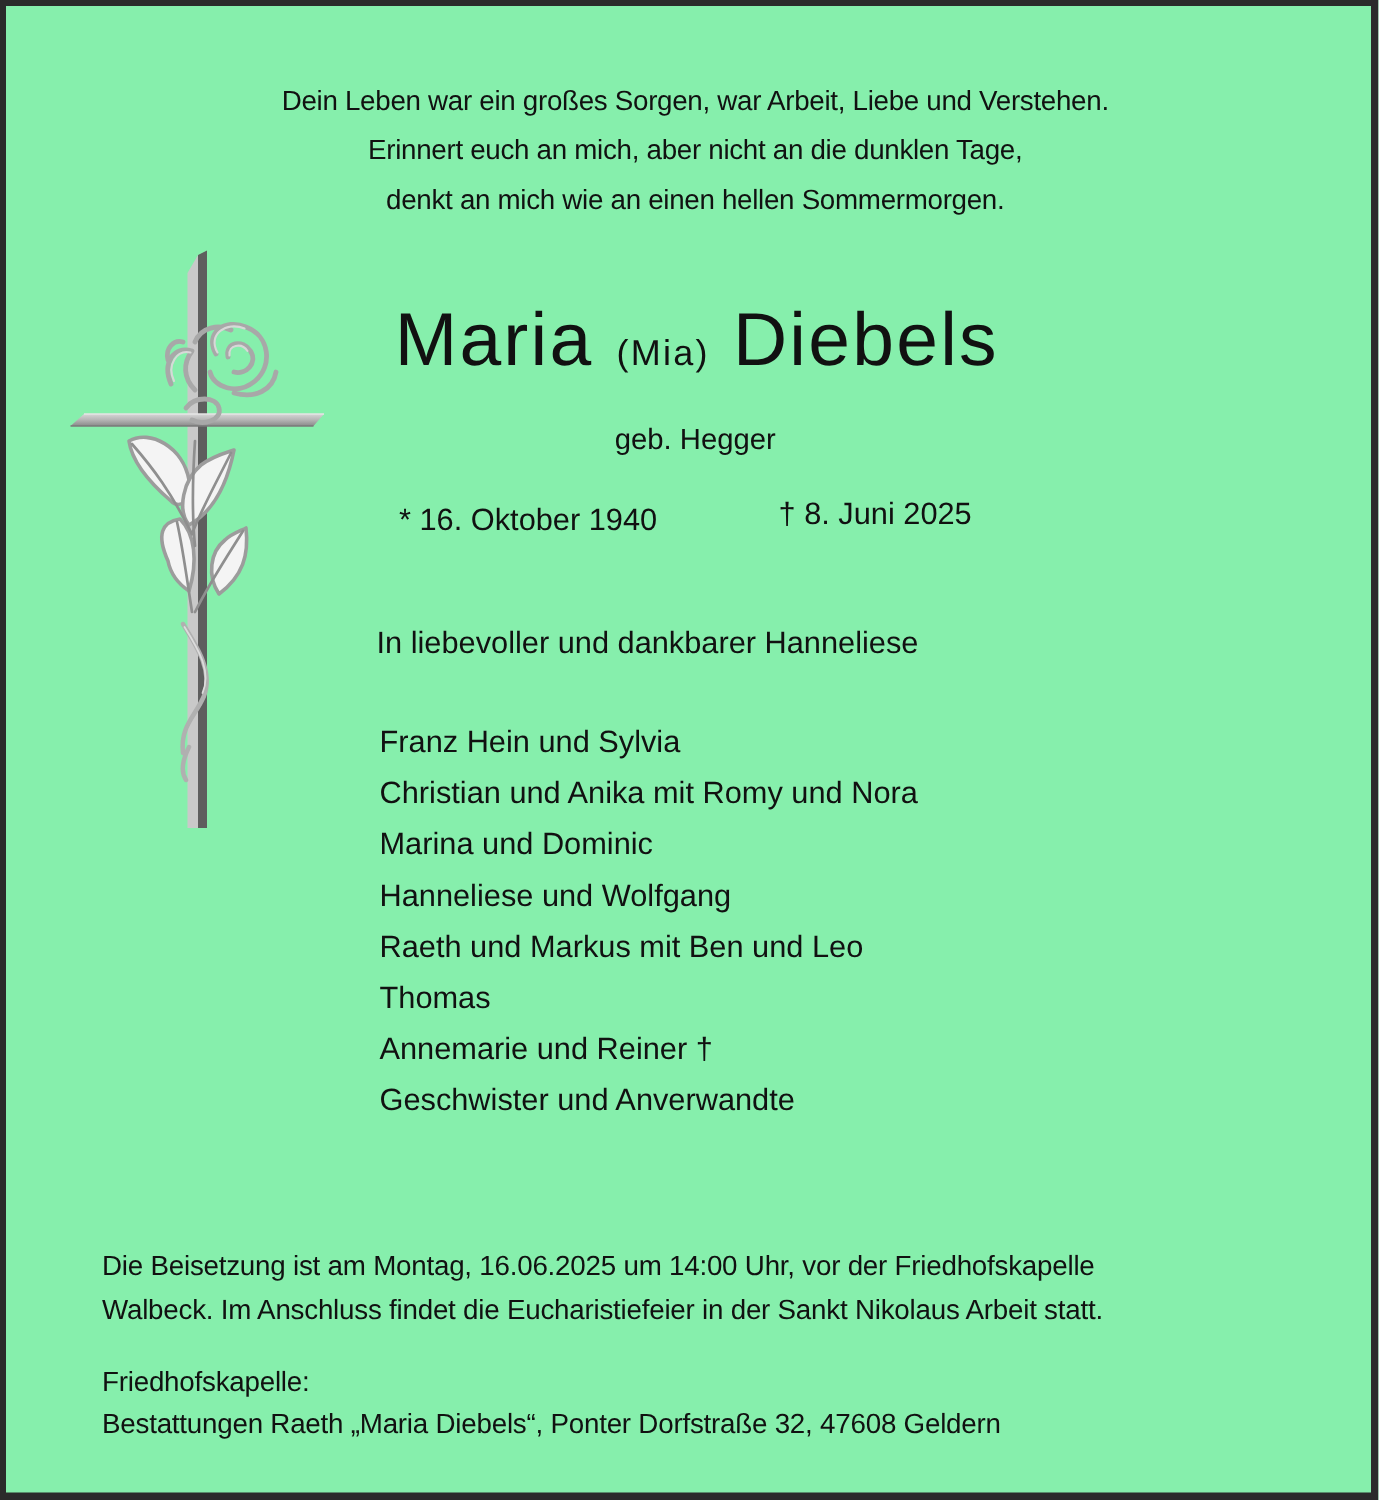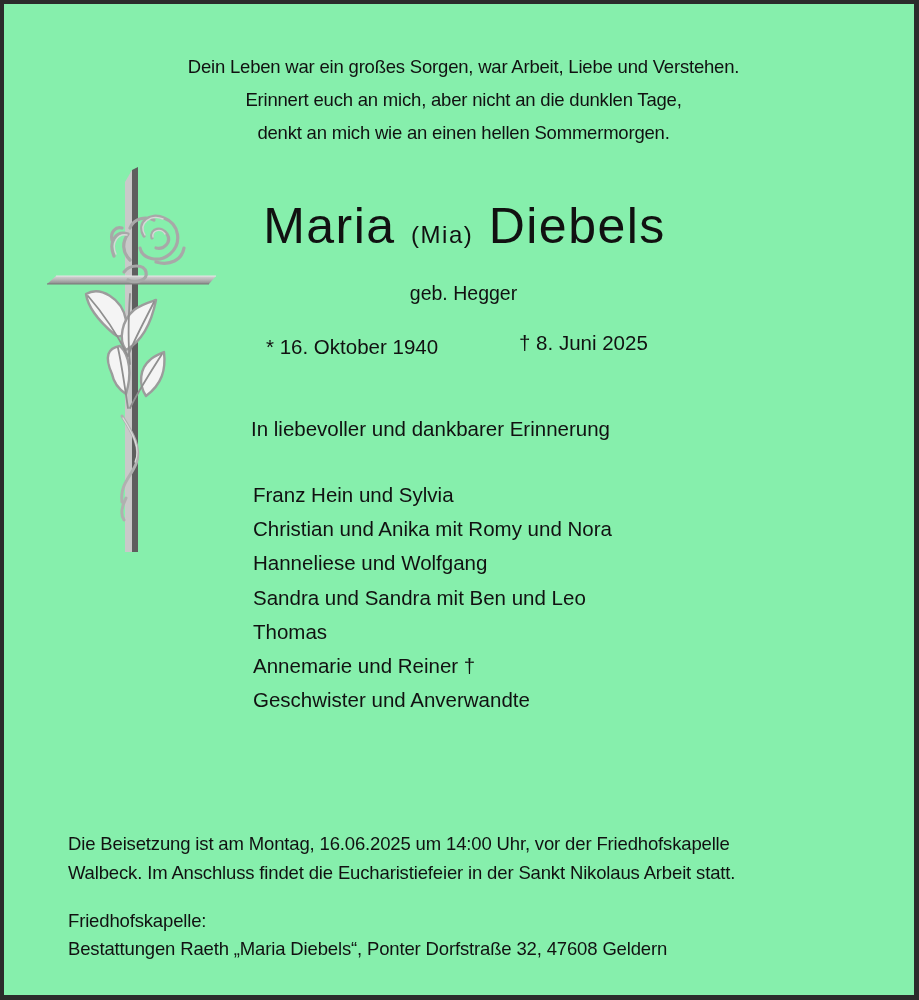--- a/index.html
+++ b/index.html
@@ -186,27 +186,28 @@
     <span>Maria</span>
     <span class="nick">(Mia)</span>
     <span>Diebels</span>
   </div>
 
   <div class="abs nee">geb. Hegger</div>
 
   <div class="abs birth">* 16. Oktober 1940</div>
   <div class="abs death">† 8. Juni 2025</div>
 
-  <div class="abs remember">In liebevoller und dankbarer Erinnerung</div>
+  <div class="abs remember">In liebevoller und dankbarer Hanneliese</div>
 
   <div class="family">
     <div>Franz Hein und Sylvia</div>
     <div>Christian und Anika mit Romy und Nora</div>
+    <div>Marina und Dominic</div>
     <div>Hanneliese und Wolfgang</div>
-    <div>Sandra und Sandra mit Ben und Leo</div>
+    <div>Raeth und Markus mit Ben und Leo</div>
     <div>Thomas</div>
     <div>Annemarie und Reiner †</div>
     <div>Geschwister und Anverwandte</div>
   </div>
 
   <div class="funeral">
     <div>Die Beisetzung ist am Montag, 16.06.2025 um 14:00 Uhr, vor der Friedhofskapelle</div>
     <div>Walbeck. Im Anschluss findet die Eucharistiefeier in der Sankt Nikolaus Arbeit statt.</div>
   </div>
 

